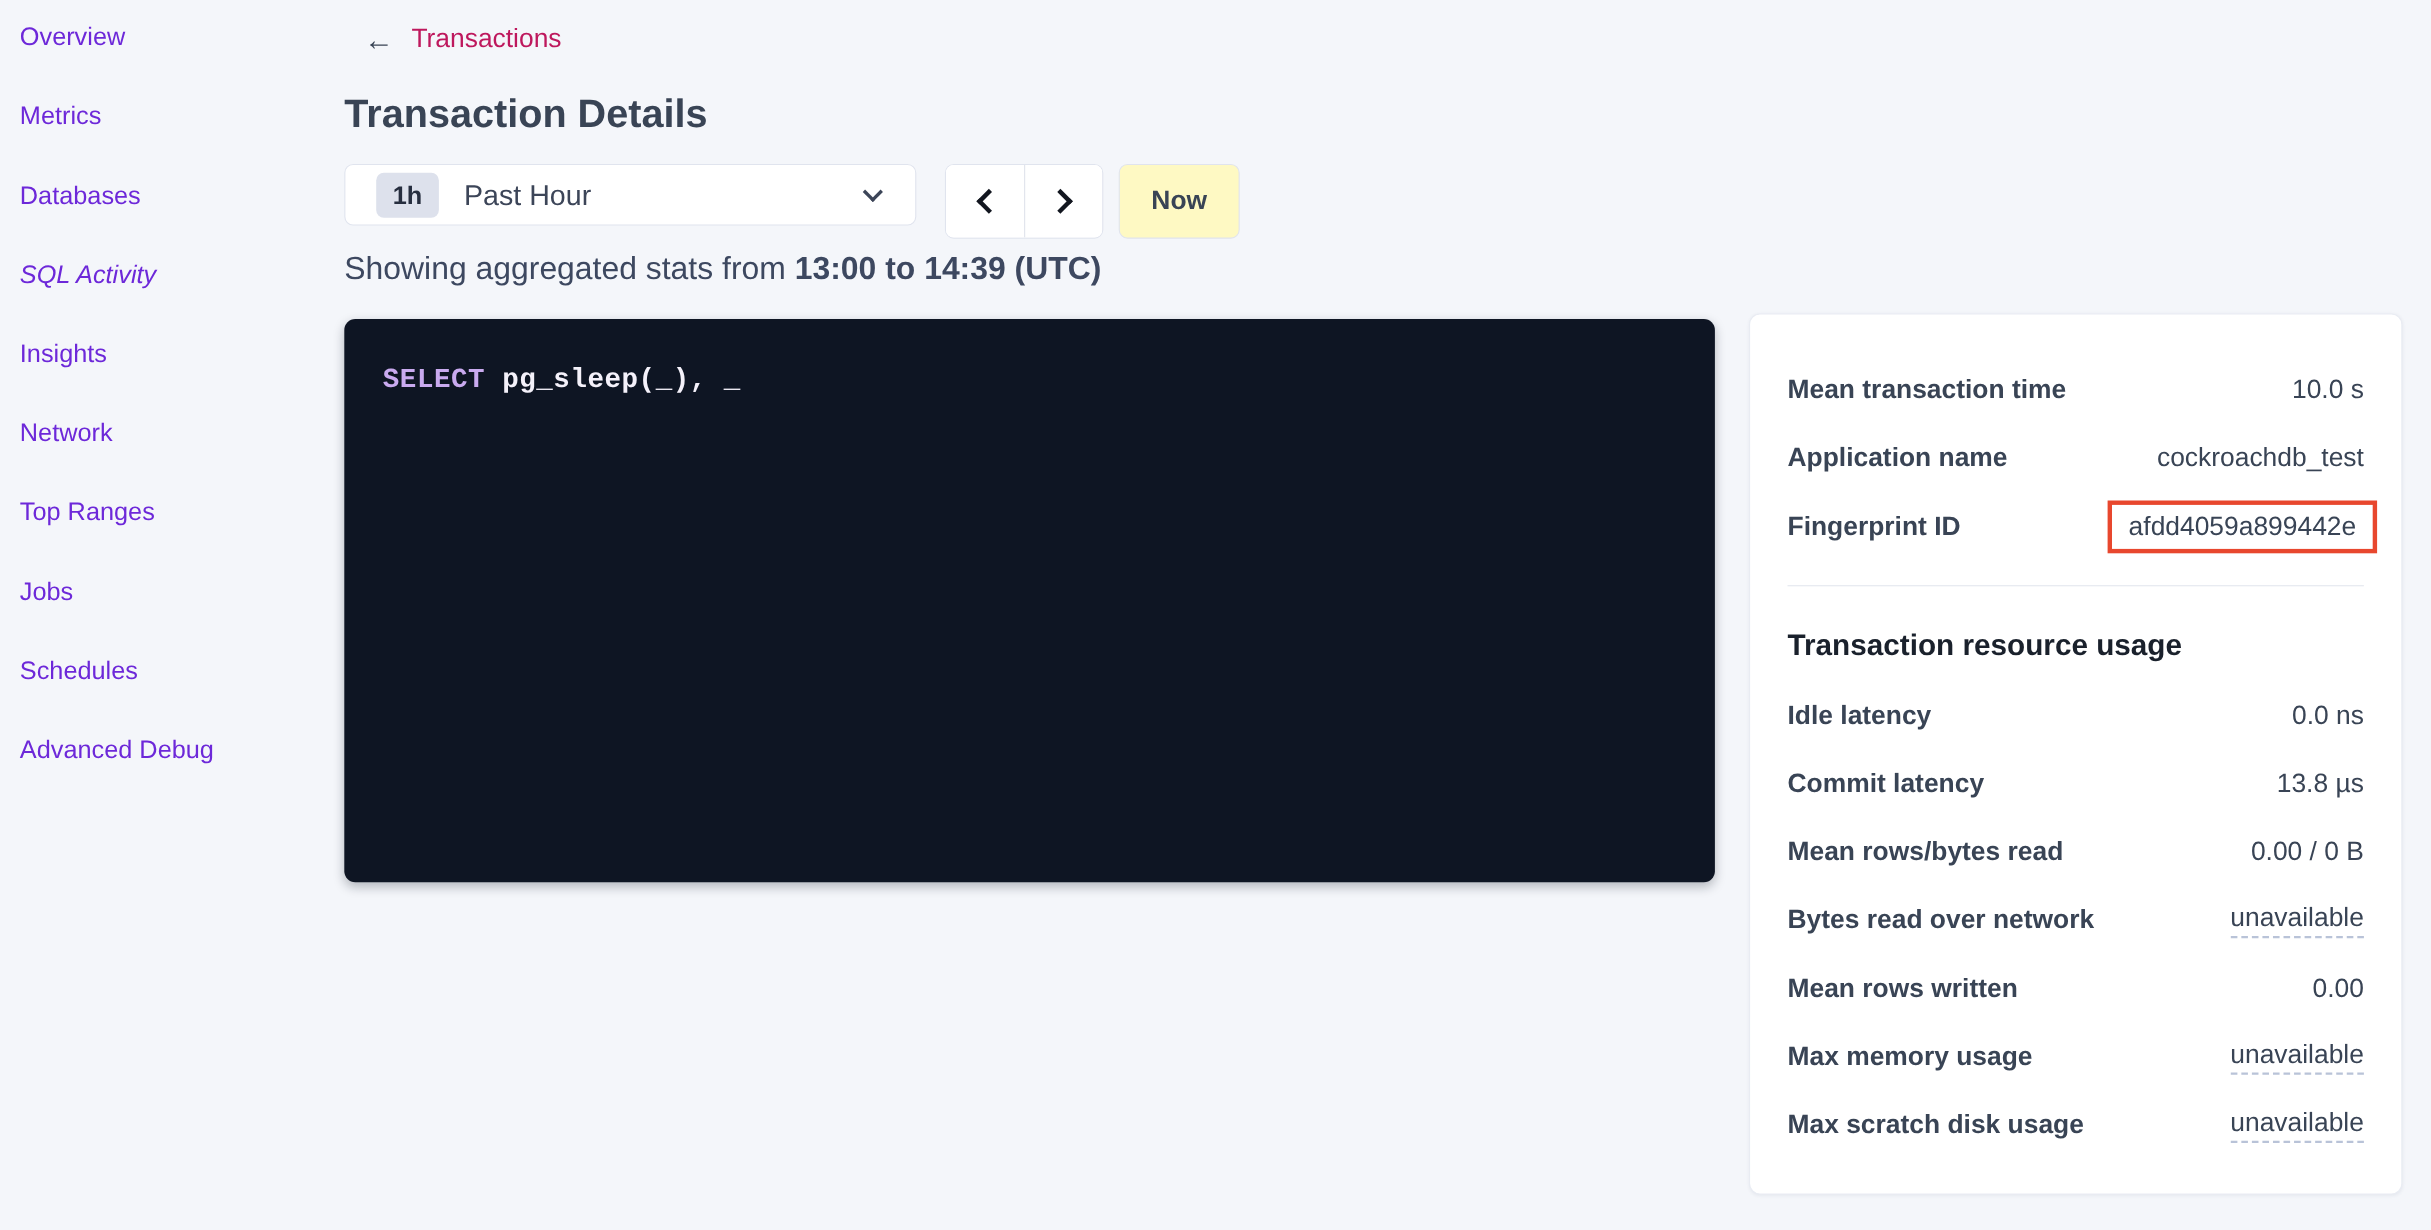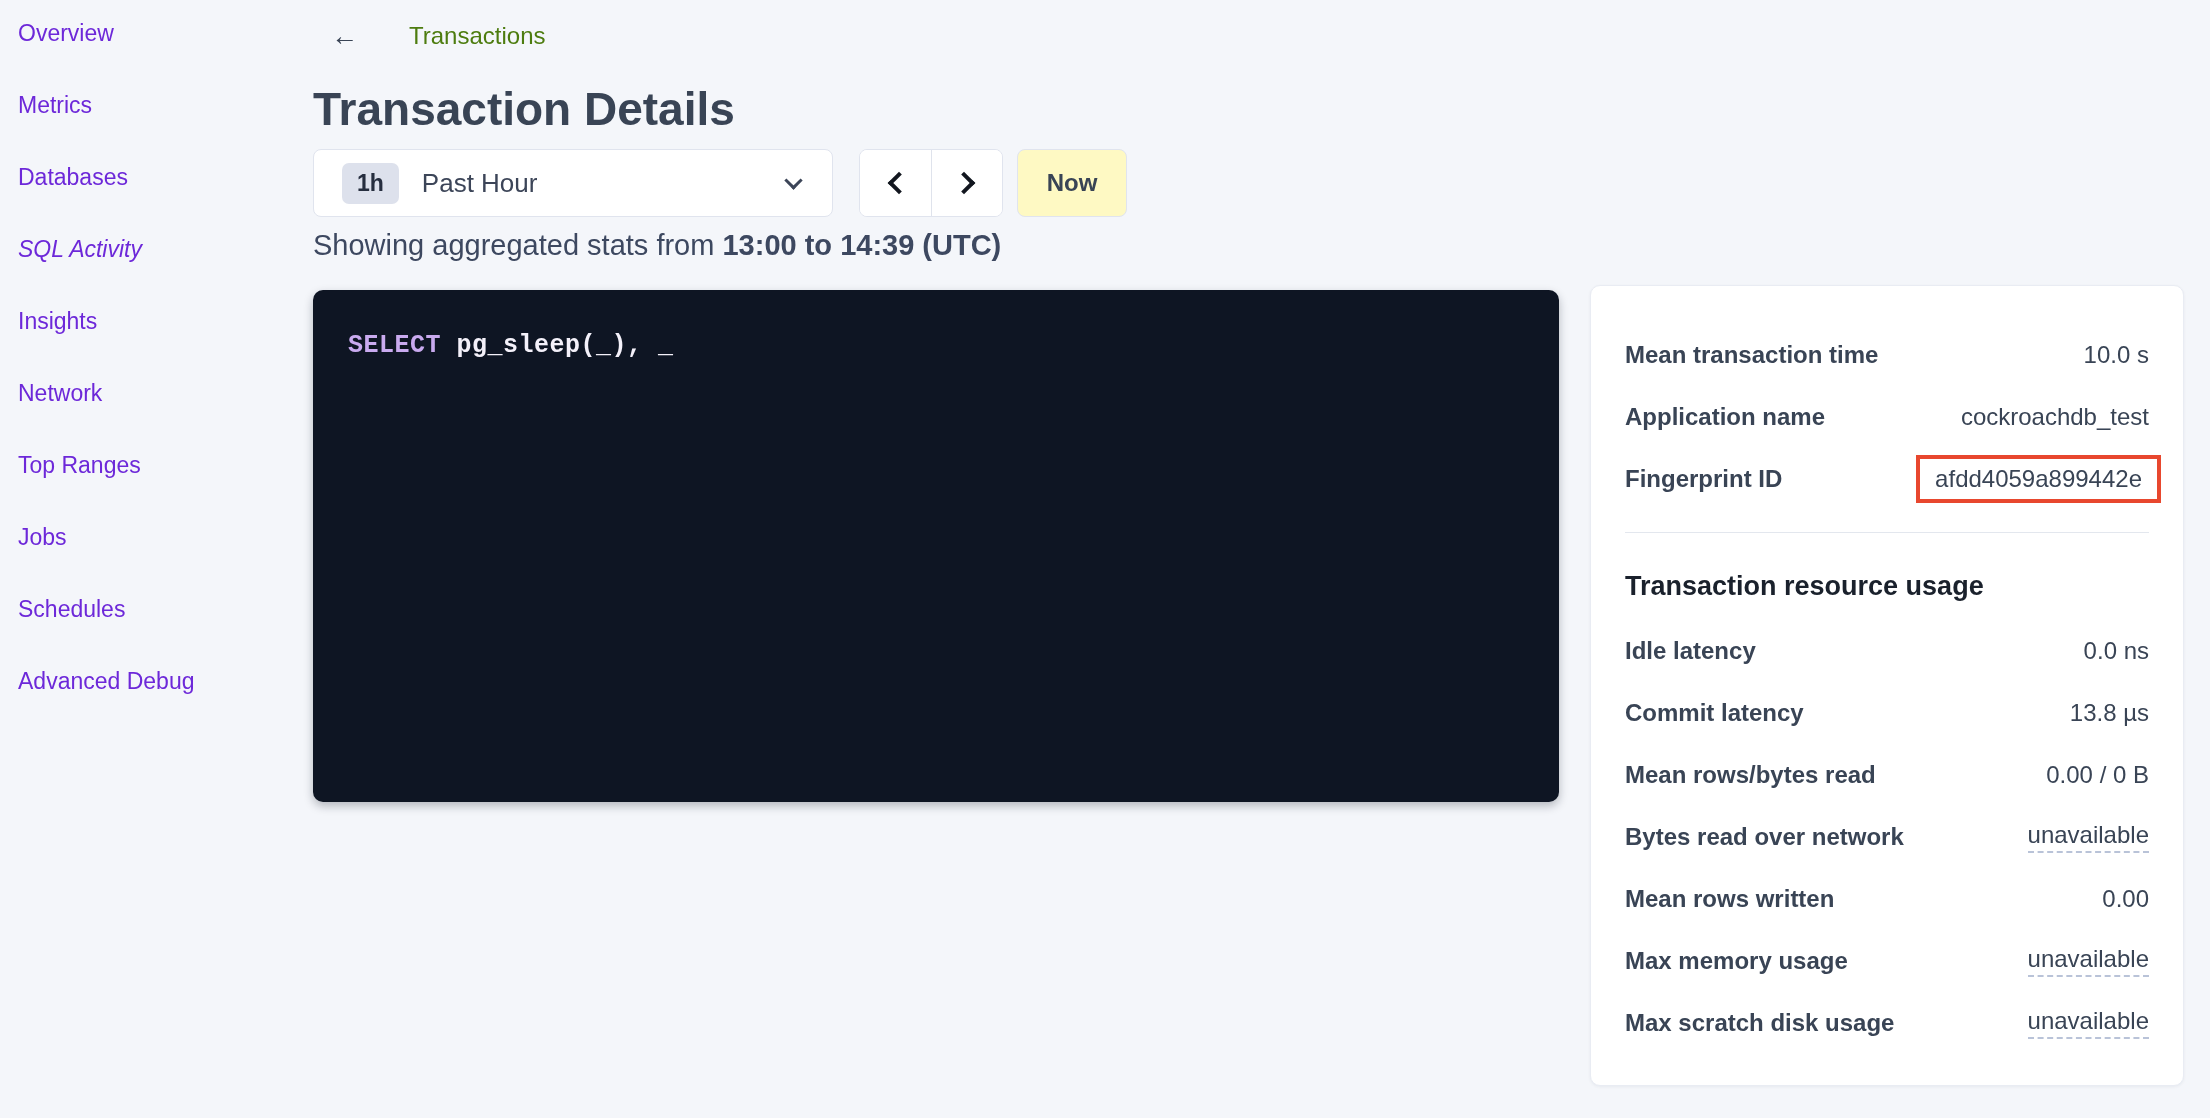--- a/index.html
+++ b/index.html
@@ -17,27 +17,27 @@
     height:66px; margin-bottom:6px; display:flex; align-items:center;
     padding-left:18px; font-size:23px; color:#6d28d9; cursor:pointer;
   }
   .side-item.active { color:#6d28d9;font-style:italic; }
 
   
   .main { position:absolute; left:313px; top:0; width:1247px; height:1118px; }
 
   .breadcrumb { position:absolute; left:18px; top:22px; display:flex; align-items:center; gap:16px; cursor:pointer; }
   .back-arrow { font-size:27px; color:#394455; line-height:1; }
-  .breadcrumb-label { font-size:24px; color:#4d7c0f;margin-left:35px; }
+  .breadcrumb-label { font-size:24px; color:#be185d; }
 
-  .page-title { position:absolute; left:0; top:82px; font-size:46px; font-weight:700; color:#394455; }
+  .page-title { position:absolute; left:0; top:82px; font-size:36px; font-weight:700; color:#394455; }
 
   .controls { position:absolute; left:0; top:149px; height:68px; width:100%; }
   .range-select {
-    position:absolute; left:0; top:0; width:520px; height:68px; background:#fff;
+    position:absolute; left:0; top:0; width:520px; height:56px; background:#fff;
     border:1px solid #e0e4ee; border-radius:8px; display:flex; align-items:center;
     padding:0 28px; cursor:pointer;
   }
   .interval-badge {
     background:#dde1ec; color:#262e3f; font-weight:700; font-size:23px;
     border-radius:7px; padding:7px 15px; margin-right:23px;
   }
   .range-label { font-size:26px; color:#3c4558; flex:1; }
   .chev { display:inline-block; border-style:solid; border-color:#3c4558; }
   .chev-down {

